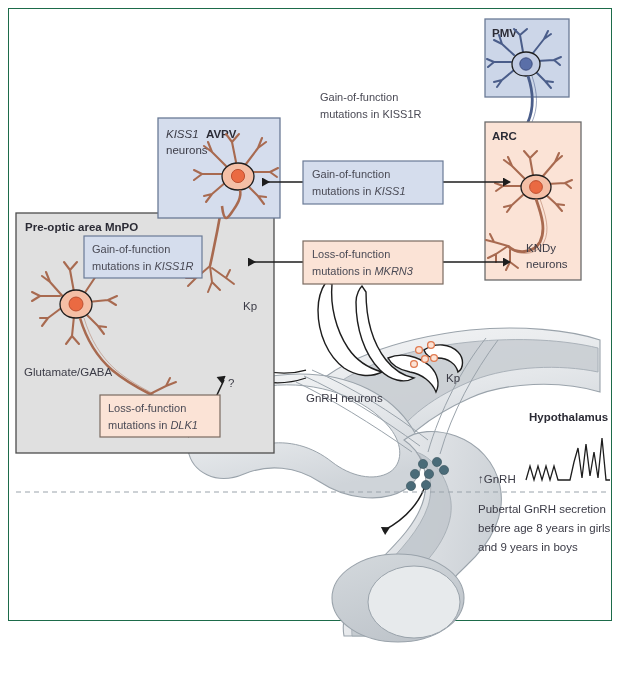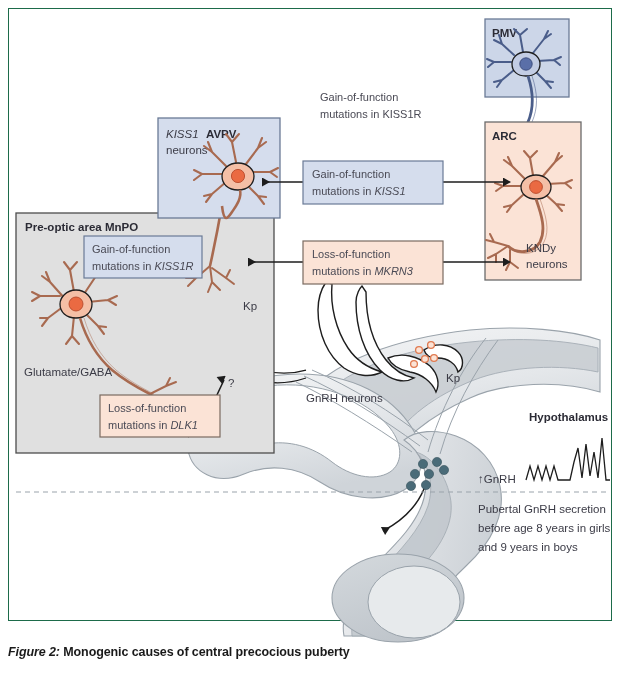--- a/index.html
+++ b/index.html
@@ -384,17 +384,14 @@
 
       <line x1="16" y1="492" x2="610" y2="492" stroke="#9aa3ab" stroke-width="1" stroke-dasharray="5,4"></line>
 
       <text class="t-label" x="478" y="513">Pubertal GnRH secretion</text>
       <text class="t-label" x="478" y="532">before age 8 years in girls</text>
       <text class="t-label" x="478" y="551">and 9 years in boys</text>
     </g>
 
   </svg>
 
-  <div class="caption">
-    <span class="cap-lead">Figure 2:</span><span class="cap-body"> Monogenic causes of central precocious puberty</span>
-  </div>
 
 </div>
 
 </body></html>

